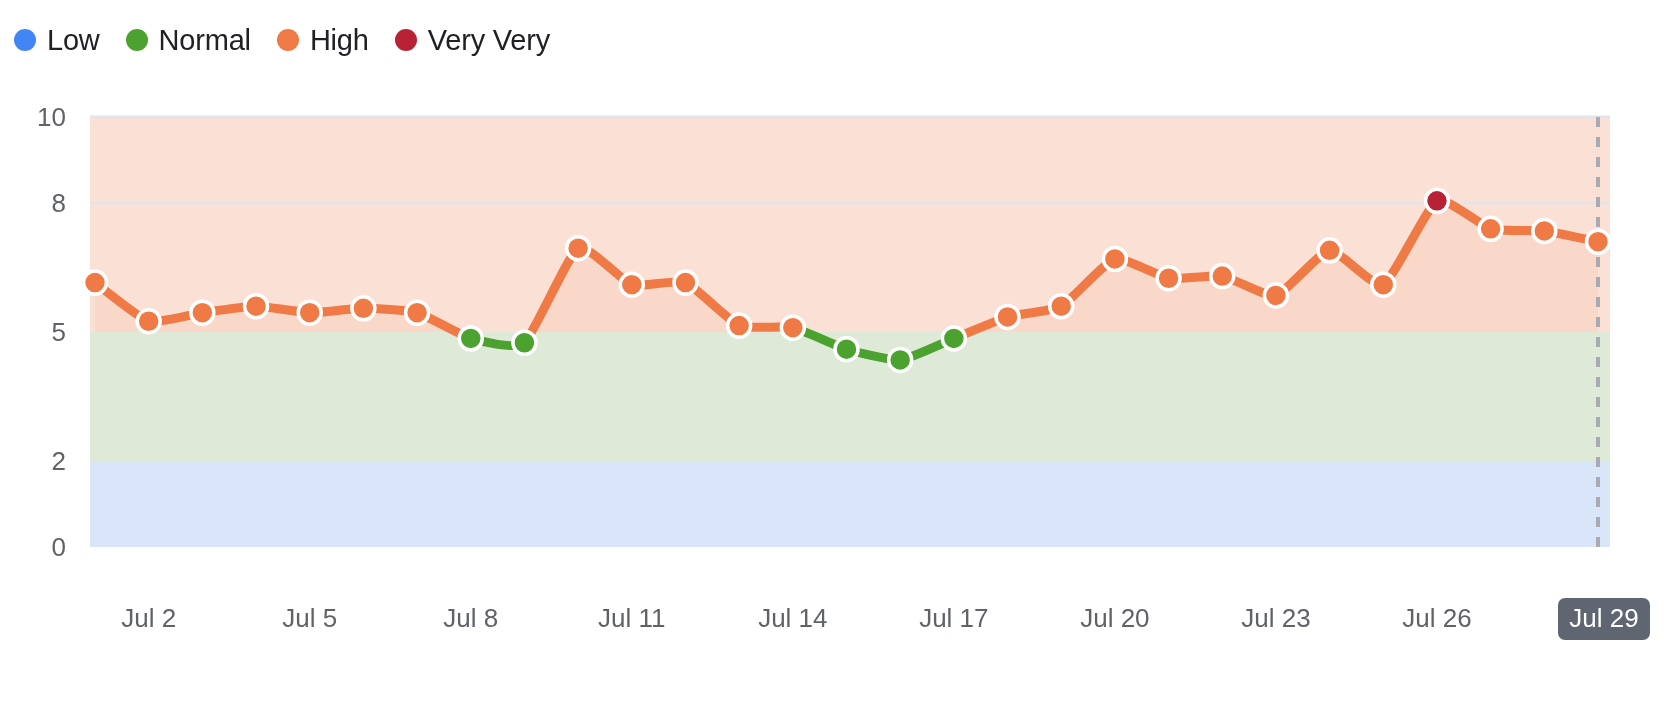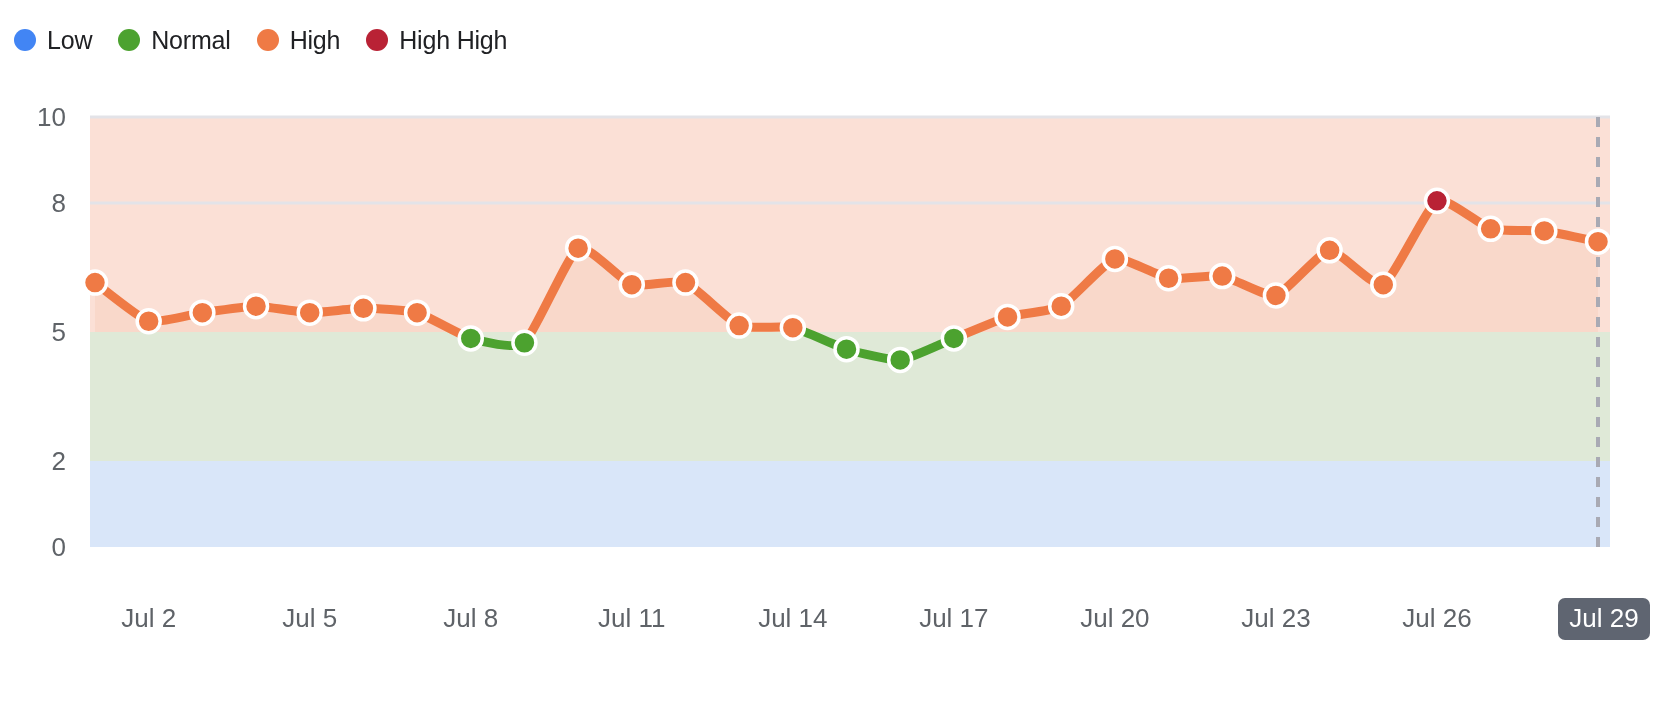--- a/index.html
+++ b/index.html
@@ -11,21 +11,21 @@
   #root{position:relative;width:1664px;height:710px;}
 
   
   #legend{
     position:absolute;left:14px;top:22px;height:36px;
     display:flex;align-items:center;gap:0px;
   }
   .legend-item{display:flex;align-items:center;margin-right:26px;cursor:pointer;}
   .legend-dot{width:22px;height:22px;border-radius:50%;flex:none;}
   .legend-label{
-    margin-left:11px;font-size:25px;color:#202124;line-height:1;
+    margin-left:11px;font-size:29px;color:#202124;line-height:1;
     letter-spacing:-0.2px;white-space:nowrap;
   }
 
   
   #plot{position:absolute;left:0;top:0;width:1664px;height:710px;}
   #plot svg{display:block;}
 
   .ytick{
     font-size:26px;fill:#5f6368;text-anchor:end;
     font-family:"Liberation Sans","DejaVu Sans",sans-serif;
@@ -52,21 +52,21 @@
       <div class="legend-item">
         <span class="legend-dot" style="background: rgb(76, 162, 47);"></span>
         <span class="legend-label">Normal</span>
       </div>
       <div class="legend-item">
         <span class="legend-dot" style="background: rgb(239, 122, 69);"></span>
         <span class="legend-label">High</span>
       </div>
       <div class="legend-item">
         <span class="legend-dot" style="background: rgb(185, 34, 53);"></span>
-        <span class="legend-label">High High</span>
+        <span class="legend-label">Very Very</span>
       </div>
     </div>
 
   <div id="plot">
       <svg width="1664" height="710" viewBox="0 0 1664 710">
         <g>
           <rect x="90" y="461" width="1520" height="86" fill="#d9e6f9"></rect>
           <rect x="90" y="332" width="1520" height="129" fill="#dfe9d7"></rect>
           <rect x="90" y="117" width="1520" height="215" fill="#fbe0d6"></rect>
         </g>

